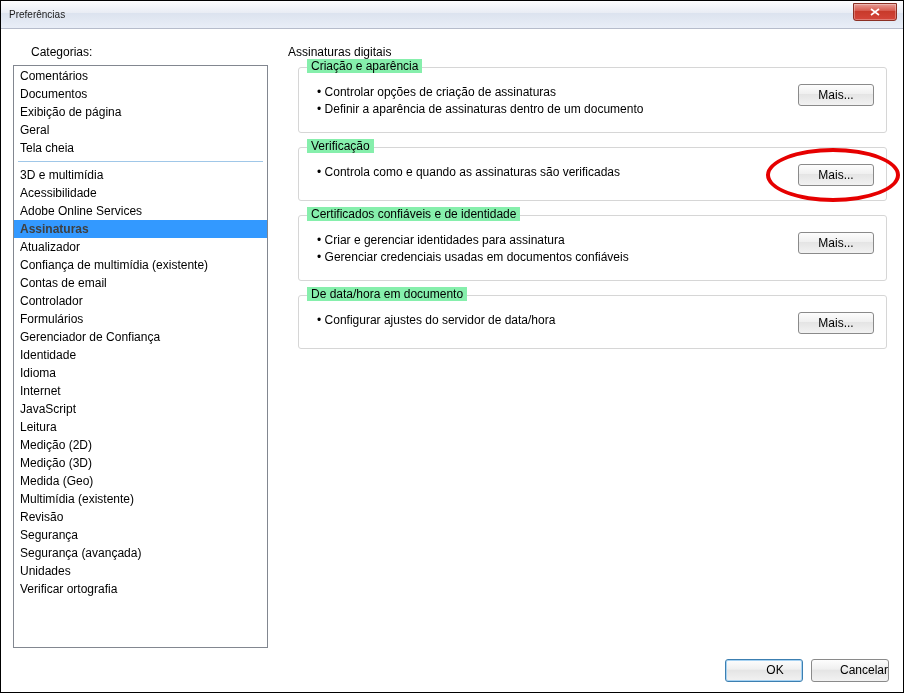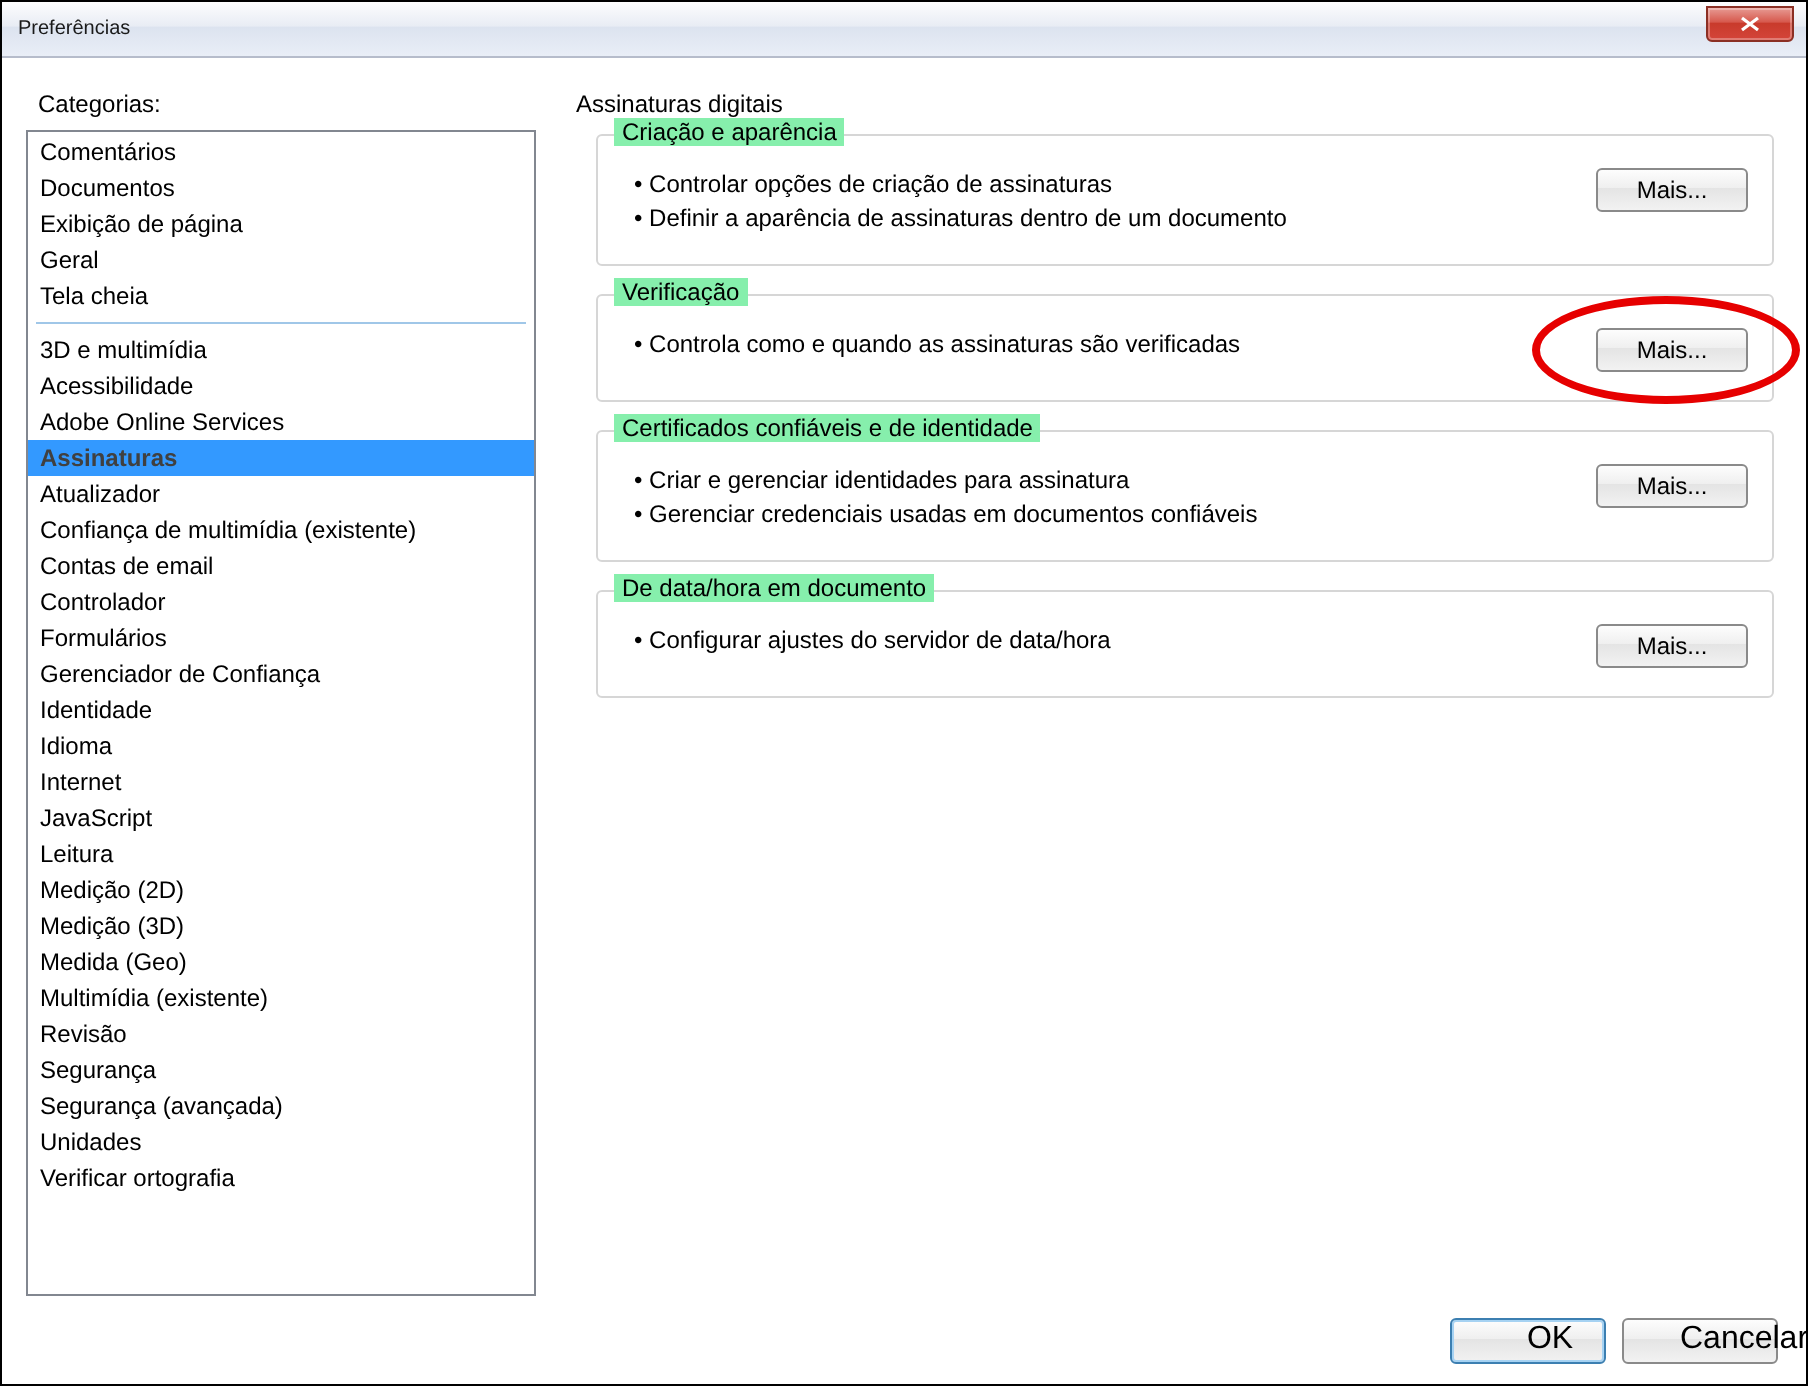--- a/index.html
+++ b/index.html
@@ -48,21 +48,21 @@
       display: flex;
       padding: 10px 12px 0 12px;
       height: calc(100% - 28px - 44px);
     }
     .left-col {
       width: 255px;
       display: flex;
       flex-direction: column;
     }
     .cats-label {
-      margin: 6px 0 6px 6px;
+      margin: 6px 0 6px 18px;
       color: #000;
     }
     .categories-box {
       border: 1px solid #828790;
       background: #fff;
       flex: 1;
       overflow-y: auto;
       padding: 1px 0;
     }
     .cat-item {
@@ -153,21 +153,21 @@
       gap: 8px;
     }
     .footer-btn {
       width: 78px;
       height: 23px;
       border: 1px solid #8a8a8a;
       border-radius: 3px;
       background: linear-gradient(to bottom, #fdfdfd, #efefef 45%, #e4e4e4 46%, #f2f2f2);
       cursor: pointer;
       font-family: inherit;
-      font-size: 16px;
+      font-size: 12px;
       padding-left: 28px;
     }
     .footer-btn.default {
       border: 1px solid #3c7fb1;
       box-shadow: 0 0 0 1px #a6d2f2 inset;
     }
   </style>
 </head>
 <body>
 

